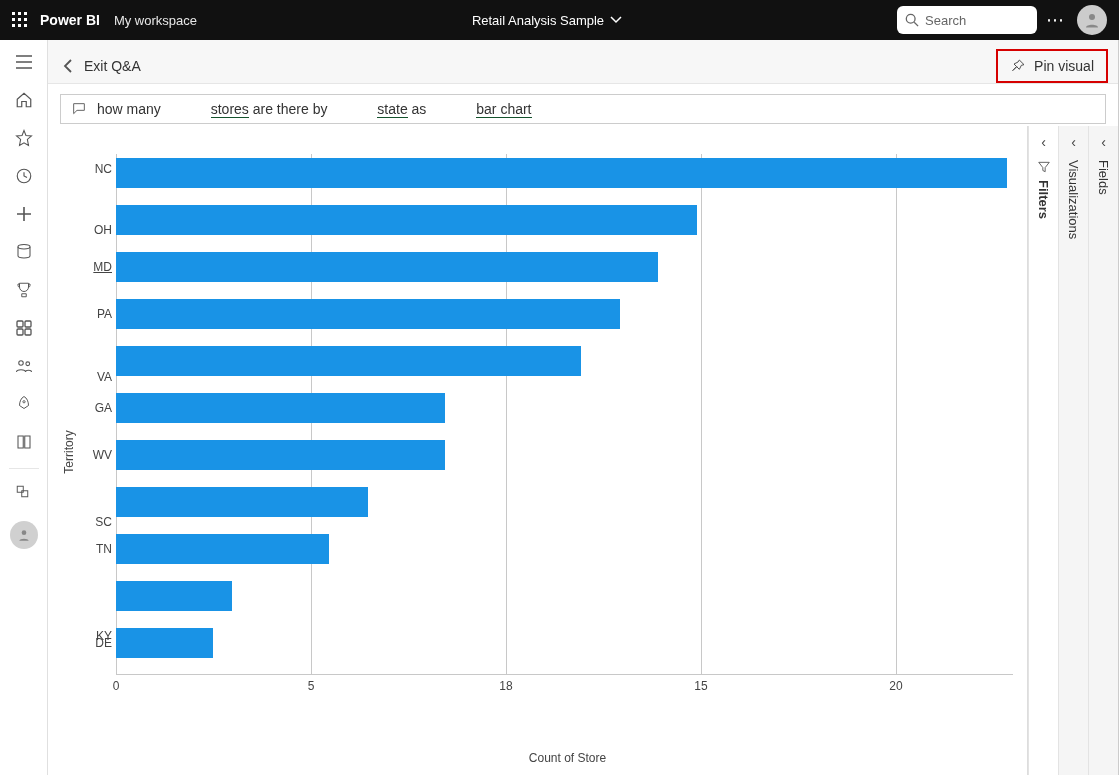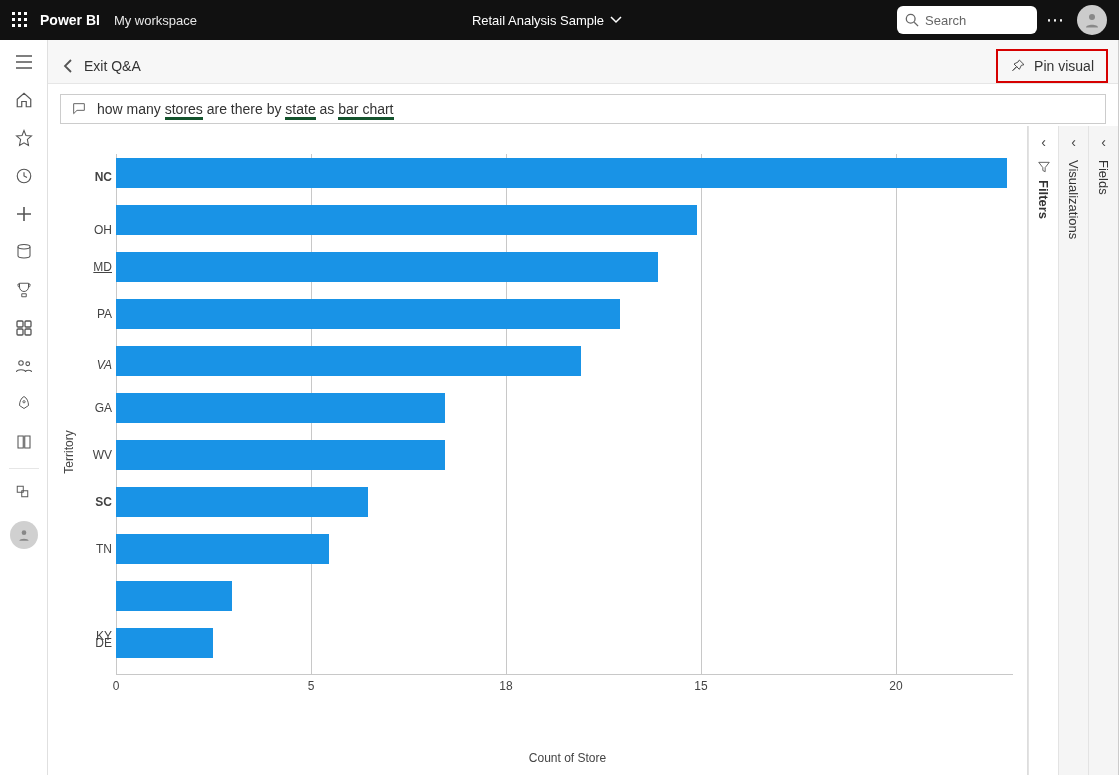--- a/index.html
+++ b/index.html
@@ -80,21 +80,21 @@
     border:2px solid #d60000; 
     font-size:14px; color:#333; background:#f7f7f7;
   }
   
   .querybar-wrap { padding:10px 12px 2px 12px; }
   .querybar {
     height:30px; border:1px solid #ccc;
     display:flex; align-items:center; padding:0 10px; gap:10px;
     font-size:14px; color:#333;
   }
-  .querybar .qtext .ul { border-bottom:3px solid #14532d; }
+  .querybar .qtext .ul { border-bottom:1px solid #14532d;margin-left:46px; }
   
   .content-row { flex:1; display:flex; overflow:hidden; }
   .chart-area {
     flex:1; display:flex; flex-direction:column;
     padding: 28px 8px 10px 8px;
   }
   .chart-frame { flex:1; display:flex; }
   .ylabel-col {
     width:26px; display:flex; align-items:center; justify-content:center;
   }
@@ -301,28 +301,28 @@
       </div>
     </div>
 
     <div class="content-row">
       <div class="chart-area">
         <div class="chart-frame">
           <div class="ylabel-col">
             <span class="ylabel">Territory</span>
           </div>
           <div class="cat-col" id="cat-col" style="height: 521px; position: relative;">
-              <div class="cat-row" style="position: absolute; top: 8px; width: 34px; height: 30px; font-weight: bold;">NC</div>
+              <div class="cat-row" style="position: absolute; top: 0; width: 34px; height: 30px;">NC</div>
               <div class="cat-row" style="position: absolute; top: 61px; width: 34px; height: 30px;">OH</div>
               <div class="cat-row" style="position: absolute; top: 98px; width: 34px; height: 30px; text-decoration: underline;">MD</div>
               <div class="cat-row" style="position: absolute; top: 145px; width: 34px; height: 30px; text-align: right;">PA</div>
-              <div class="cat-row" style="position: absolute; top: 196px; width: 34px; height: 30px; font-style: italic;">VA</div>
+              <div class="cat-row" style="position: absolute; top: 208px; width: 34px; height: 30px;">VA</div>
               <div class="cat-row" style="position: absolute; top: 239px; width: 34px; height: 30px;">GA</div>
               <div class="cat-row" style="position: absolute; top: 286px; width: 34px; height: 30px;">WV</div>
-              <div class="cat-row" style="position: absolute; top: 333px; width: 34px; height: 30px; font-weight: bold;">SC</div>
+              <div class="cat-row" style="position: absolute; top: 353px; width: 34px; height: 30px;">SC</div>
               <div class="cat-row" style="position: absolute; top: 380px; width: 34px; height: 30px;">TN</div>
               <div class="cat-row" style="position: absolute; top: 427px; width: 34px; height: 30px; margin-top: 40px;">KY</div>
               <div class="cat-row" style="position: absolute; top: 474px; width: 34px; height: 30px;">DE</div>
             </div>
           <div class="bars-col" style="height: 543px;">
             <div class="bars-grid" id="bars-grid" style="height: 521px;">
                 <div class="gridline" style="left: 0%;"></div>
                 <div class="gridline" style="left: 21.7391%;"></div>
                 <div class="gridline" style="left: 43.4783%;"></div>
                 <div class="gridline" style="left: 65.2174%;"></div>

